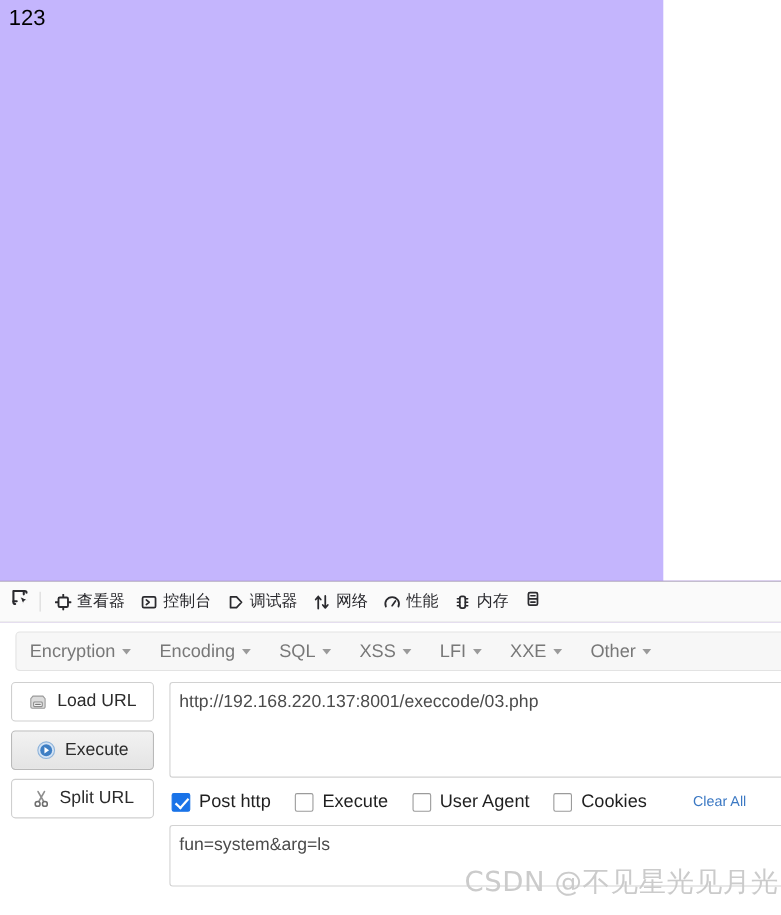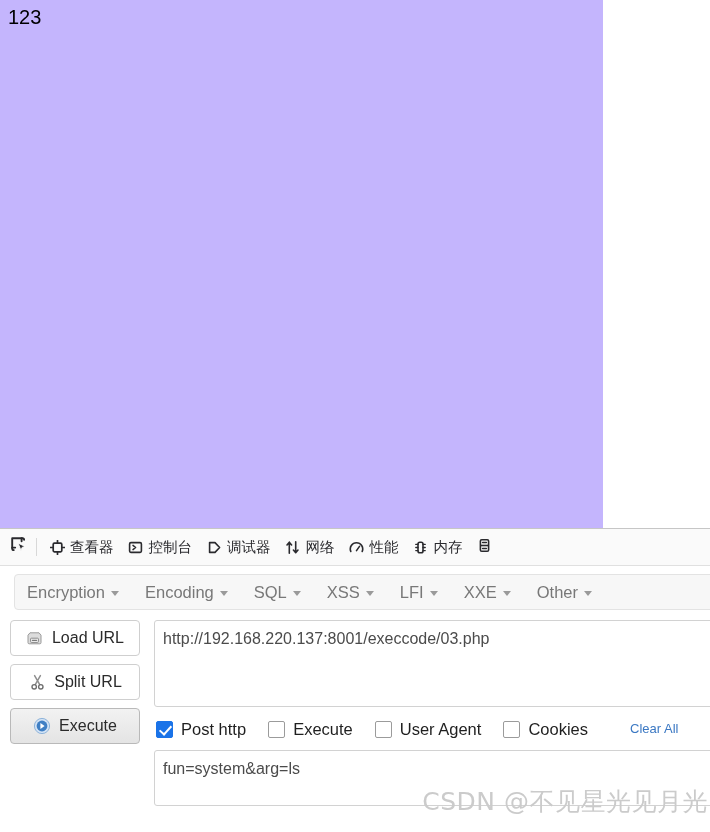--- a/index.html
+++ b/index.html
@@ -399,41 +399,41 @@
           <span class="hb-btn-ico">
             <svg width="17" height="17" viewBox="0 0 17 17">
               <path d="M2 5.2l2.0-2.4h9.0l2.0 2.4v7.4a1.2 1.2 0 0 1-1.2 1.2H3.2a1.2 1.2 0 0 1-1.2-1.2z" fill="#dcdcdc" stroke="#9a9a9a" stroke-width="1"></path>
               <rect x="4.6" y="8.2" width="7.8" height="4.2" rx="0.8" fill="#f4f4f4" stroke="#8a8a8a" stroke-width="1"></rect>
               <path d="M6.4 10.3h4.2" stroke="#7a7a7a" stroke-width="1.2" stroke-linecap="round"></path>
             </svg>
           </span>
           <span class="hb-btn-label">Load URL</span>
         </div>
 
+        <div class="hb-btn active">
+          <span class="hb-btn-ico">
+            <svg width="18" height="18" viewBox="0 0 18 18">
+              <circle cx="9" cy="9" r="7.6" fill="#d3e3f5" stroke="#8fb4da" stroke-width="1"></circle>
+              <circle cx="9" cy="9" r="5.4" fill="#3f7fc4"></circle>
+              <path d="M7.4 6.1l4.2 2.9-4.2 2.9z" fill="#ffffff"></path>
+            </svg>
+          </span>
+          <span class="hb-btn-label">Execute</span>
+        </div>
+
         <div class="hb-btn">
           <span class="hb-btn-ico">
             <svg width="17" height="17" viewBox="0 0 17 17">
               <path d="M5.6 1.6L10.6 10.4M11.4 1.6L6.4 10.4" stroke="#8f8f8f" stroke-width="1.5" stroke-linecap="round"></path>
               <circle cx="5.2" cy="12.8" r="2.2" fill="none" stroke="#6e6e6e" stroke-width="1.4"></circle>
               <circle cx="11.8" cy="12.8" r="2.2" fill="none" stroke="#6e6e6e" stroke-width="1.4"></circle>
             </svg>
           </span>
           <span class="hb-btn-label">Split URL</span>
         </div>
-
-        <div class="hb-btn active">
-          <span class="hb-btn-ico">
-            <svg width="18" height="18" viewBox="0 0 18 18">
-              <circle cx="9" cy="9" r="7.6" fill="#d3e3f5" stroke="#8fb4da" stroke-width="1"></circle>
-              <circle cx="9" cy="9" r="5.4" fill="#3f7fc4"></circle>
-              <path d="M7.4 6.1l4.2 2.9-4.2 2.9z" fill="#ffffff"></path>
-            </svg>
-          </span>
-          <span class="hb-btn-label">Execute</span>
-        </div>
       </div>
 
       <div id="hb-fields">
 
         <div id="hb-url-area" class="hb-textarea" placeholder="">http://192.168.220.137:8001/execcode/03.php</div>
 
         <div id="hb-checkrow">
 
           <div class="hb-check">
             <span class="hb-box checked"></span>

